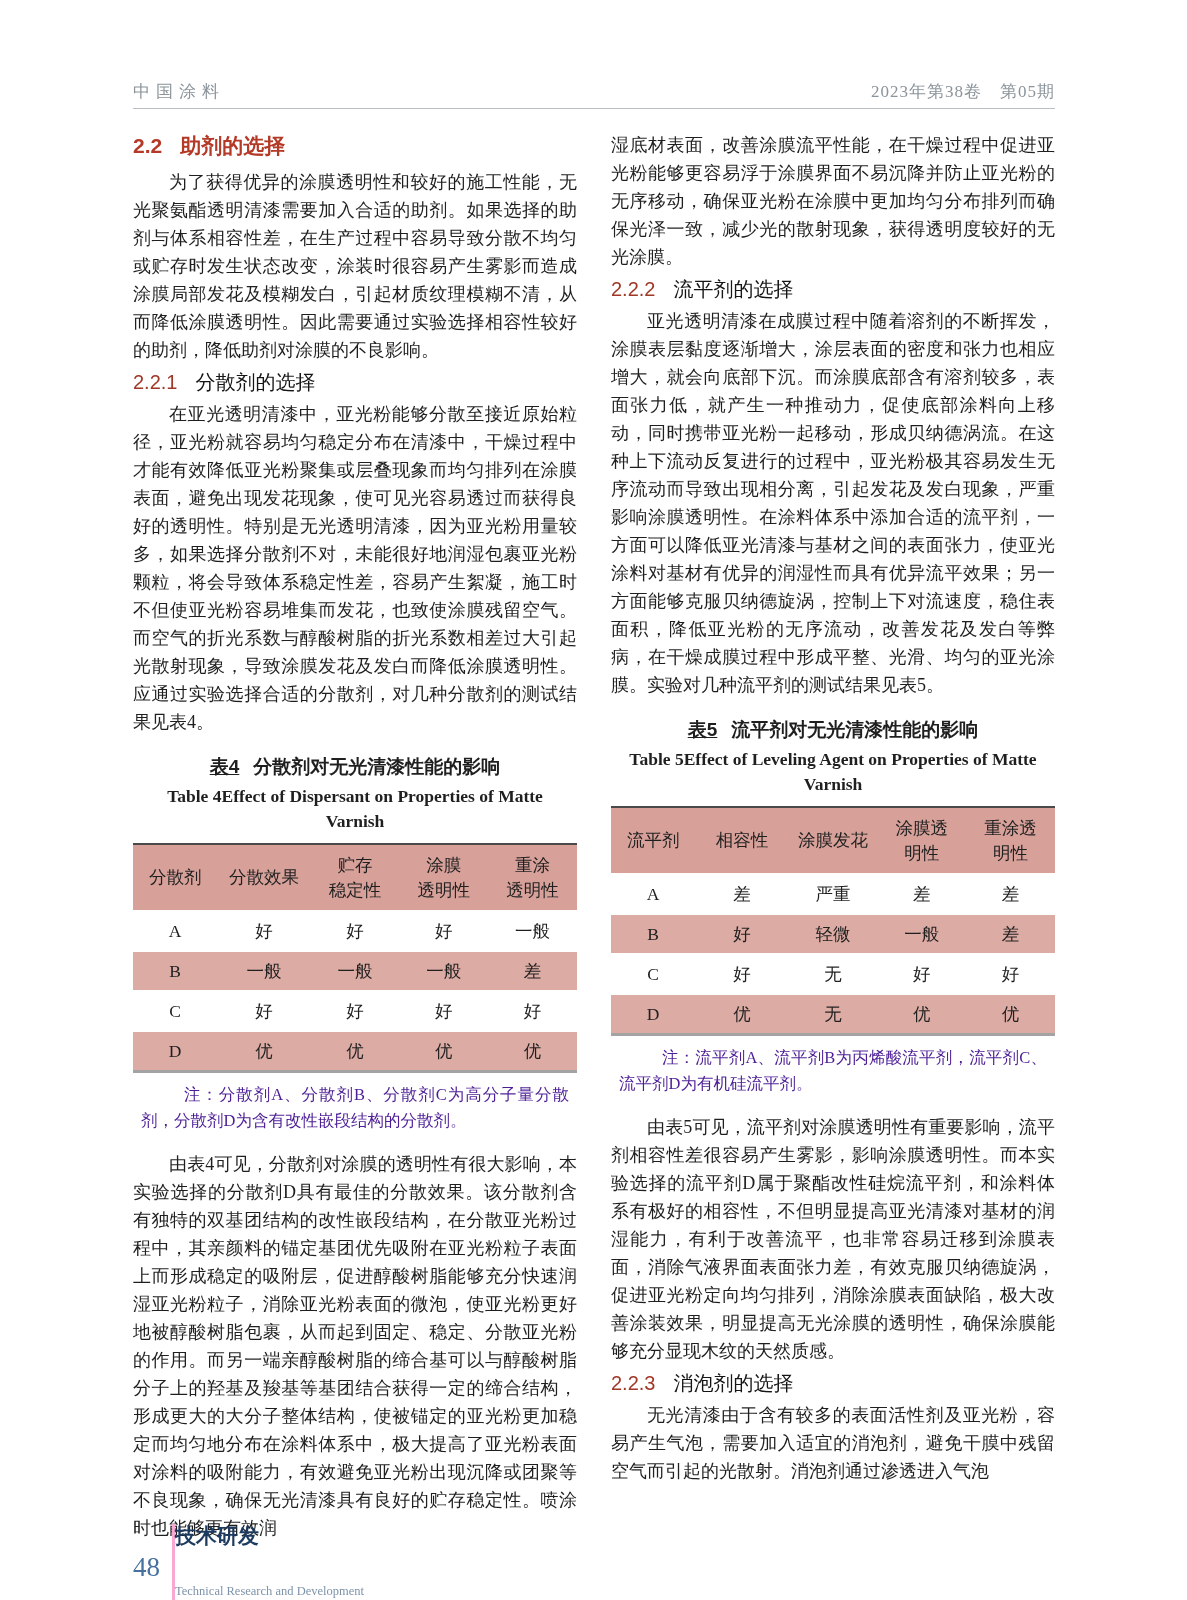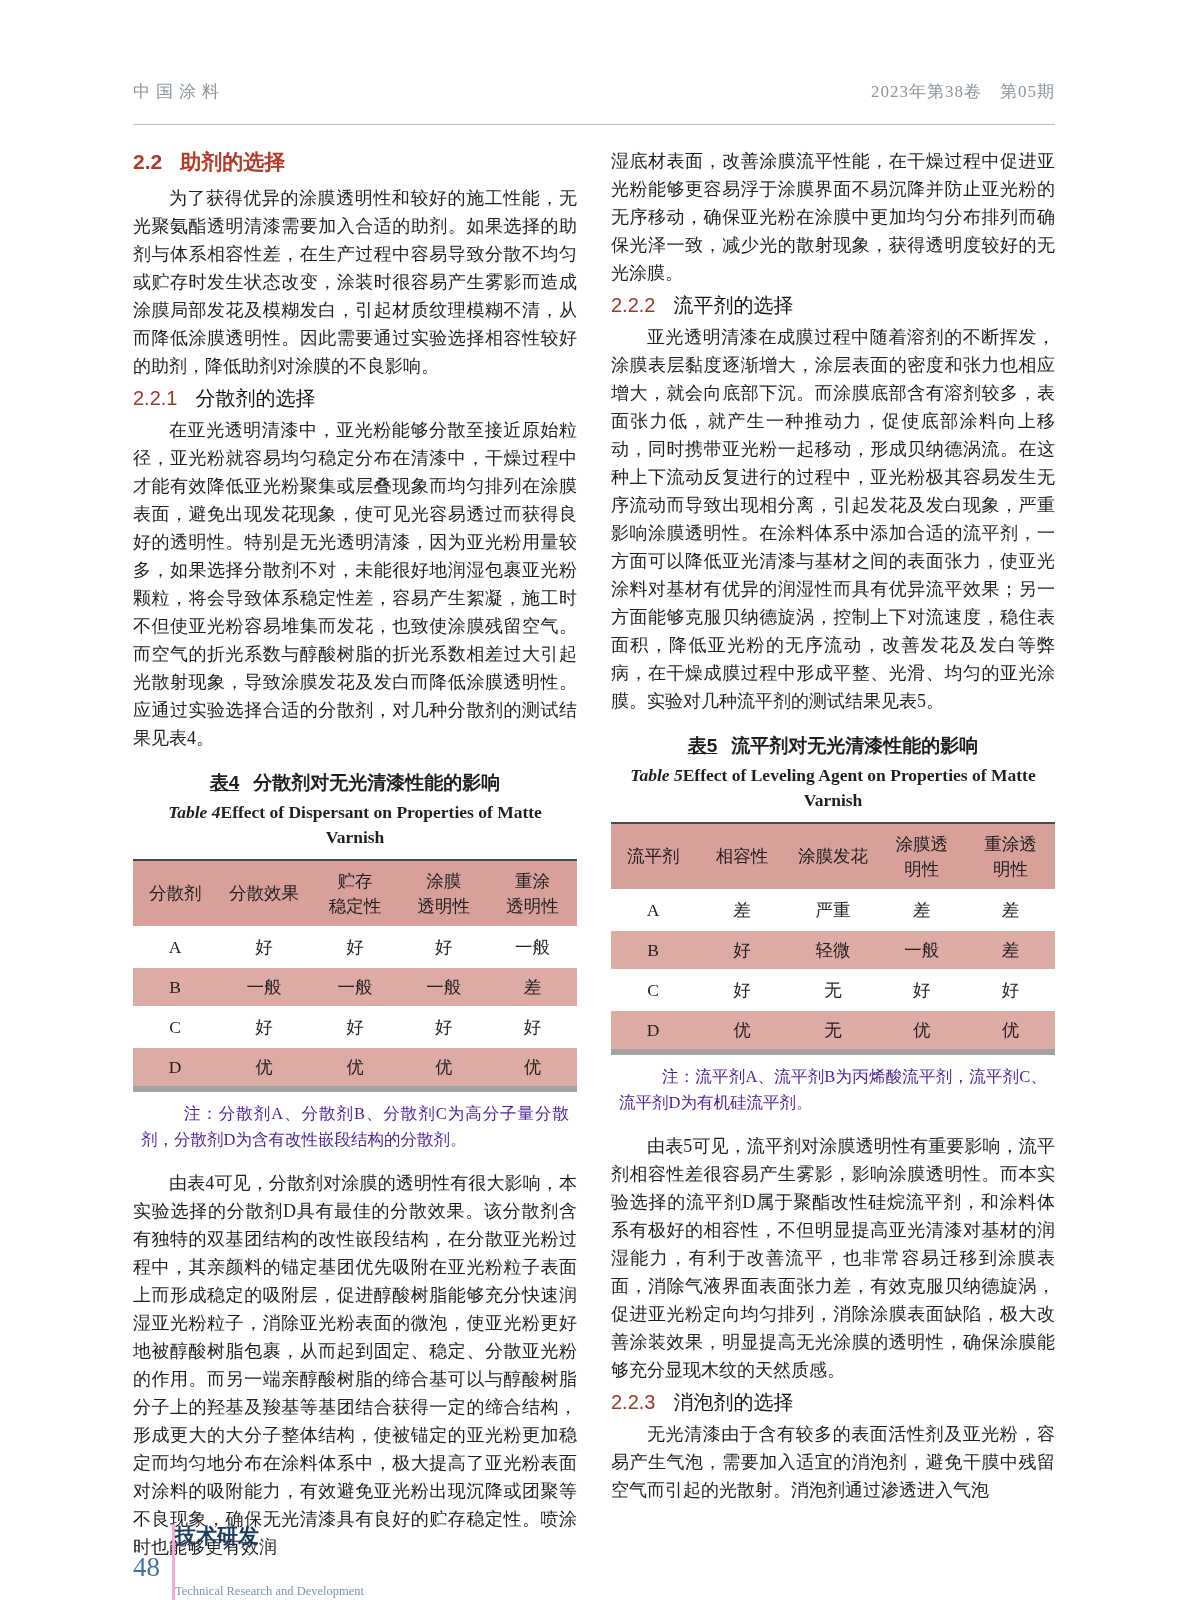--- a/index.html
+++ b/index.html
@@ -5,21 +5,21 @@
   html,body{margin:0;padding:0;}
   body{
     width:1187px;height:1600px;background:#ffffff;position:relative;
     font-family:"Liberation Serif","DejaVu Serif",serif;color:#1f1f1f;
     -webkit-font-smoothing:antialiased;
   }
   .page{position:absolute;left:133px;top:80px;width:922px;}
 
   
   .runhead{display:flex;justify-content:space-between;align-items:flex-end;
-    color:#8b949b;font-size:17px;padding-bottom:21px;border-bottom:1px solid #b9bfc4;}
+    color:#8b949b;font-size:17px;padding-bottom:5px;border-bottom:1px solid #b9bfc4;}
   .journal{letter-spacing:6px;}
   .issue{letter-spacing:1px;}
 
   
   .cols{display:flex;gap:34px;margin-top:22px;}
   .col{width:448px;}
 
   .para{font-size:18px;line-height:28px;text-align:justify;text-indent:2em;margin:0;}
   .para.noindent{text-indent:0;}
 
@@ -29,25 +29,25 @@
   .h3{font-family:"Liberation Sans","DejaVu Sans",sans-serif;font-size:20px;
       line-height:26px;margin:5px 0 5px;}
   .h3 .num{color:#a03828;margin-right:18px;}
   .h3 .txt{color:#151515;}
 
   
   .cap-cn{font-family:"Liberation Sans","DejaVu Sans",sans-serif;font-weight:bold;
       font-size:19px;text-align:center;margin:18px 0 4px;}
   .cap-cn .cap-no{margin-right:14px;text-decoration:underline;}
   .cap-en{font-weight:bold;font-size:17.5px;line-height:1.4;text-align:center;margin:0 6px 10px;}
-  .cap-en .cap-no{font-style:italic;}
+  .cap-en .cap-no{}
 
   
   table{width:100%;border-collapse:collapse;border-top:2px solid #4a4a4a;
-      border-bottom:6px solid #a3a3a3;font-size:17.5px;}
+      border-bottom:3px solid #a3a3a3;font-size:17.5px;}
   thead th{background:#d7a19a;font-weight:normal;padding:8px 2px;text-align:center;vertical-align:middle;}
   tbody td{padding:7px 2px;text-align:center;vertical-align:middle;}
   tbody tr{border-top:2px solid #ffffff;}
   tbody tr:nth-child(even) td{background:#dcaba4;}
   .hl{display:block;line-height:1.4;}
   .hl:empty{display:none;}
   col.c0{width:19%;} col.c1{width:21%;} col.c2{width:20%;} col.c3{width:20%;} col.c4{width:20%;}
 
   .note{color:#4c1d95;font-size:16.5px;line-height:26px;text-align:justify;
       text-indent:2.6em;margin:9px 8px 16px;}

